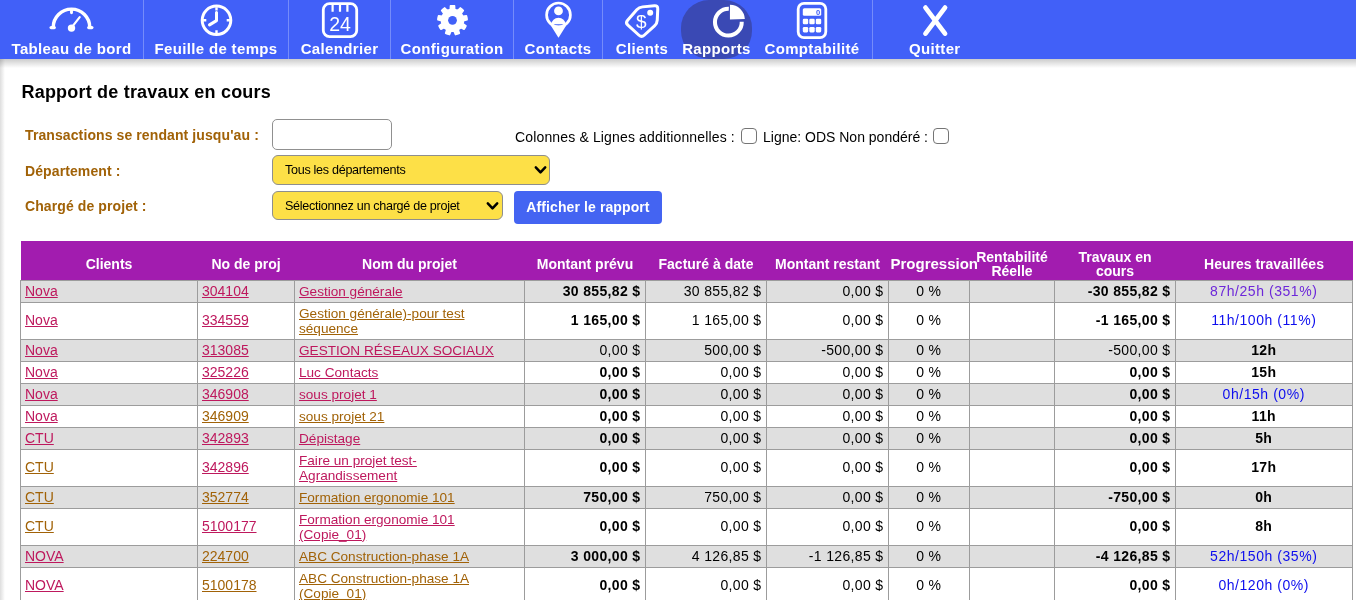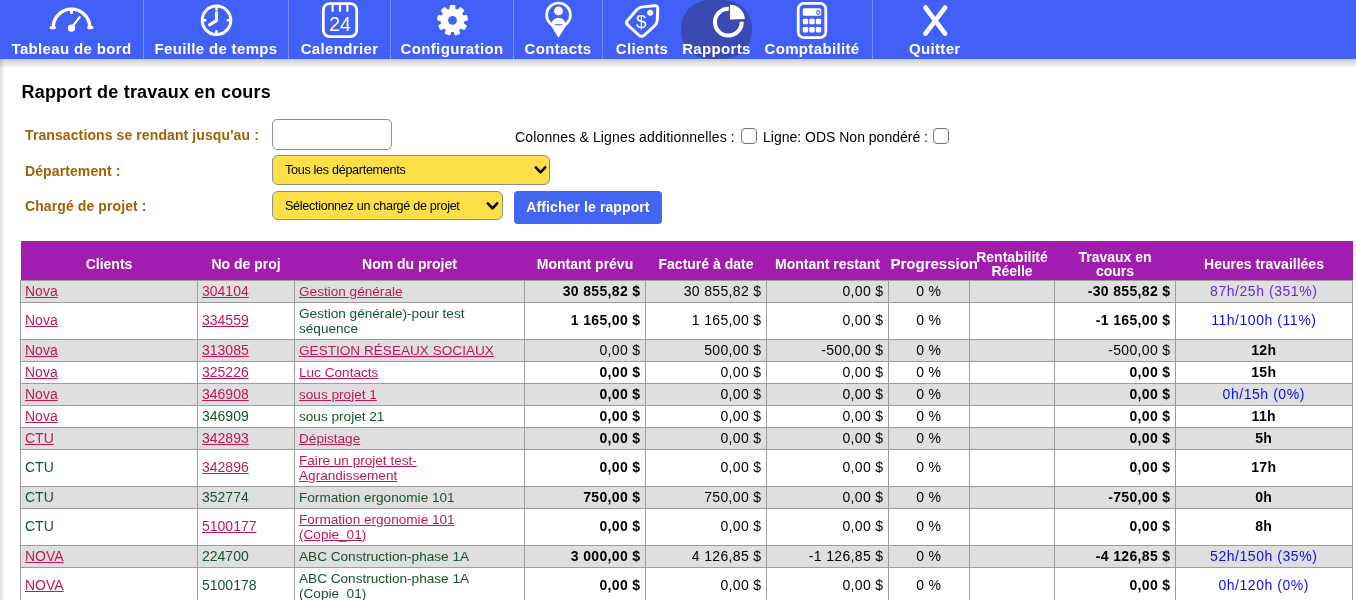--- a/index.html
+++ b/index.html
@@ -42,21 +42,21 @@
 #tbl td { border:1px solid #9c9c9c; line-height:15px; padding:3px 4.5px 3px 4px;
   vertical-align:middle; background:#fff; color:#000; }
 #tbl tr.g td { background:#dfdfdf; }
 #tbl td.r { text-align:right; padding-right:4.5px; letter-spacing:0.35px;margin-top:17px; }
 #tbl td.c { text-align:center; letter-spacing:0.35px; }
 #tbl td.b { font-weight:bold; }
 #tbl tr.s1 td { height:22px; }
 #tbl tr.s2 td { height:37px; }
 #tbl td:nth-child(3) { font-size:13.6px; }
 #tbl a.p { color:#be185d; text-decoration:underline; }
-#tbl a.u { color:#14532d; }
+#tbl a.u { color:#a16207; text-decoration:underline; }
 #tbl td.red { color:#6d28d9; letter-spacing:0.55px; }
 #tbl td.blu { color:#0d0dee; letter-spacing:0.55px; }
 </style>
 </head>
 <body>
 <div id="nav">
     <div class="tab" style="width: 143px;">
       <svg width="143" height="59" viewBox="0 0 143 59">
         <g stroke="#fff" fill="none" stroke-width="3.4" stroke-linecap="round">
    <path d="M 53.2 27.4 A 18.3 18.3 0 0 1 89.8 27.4"></path>

